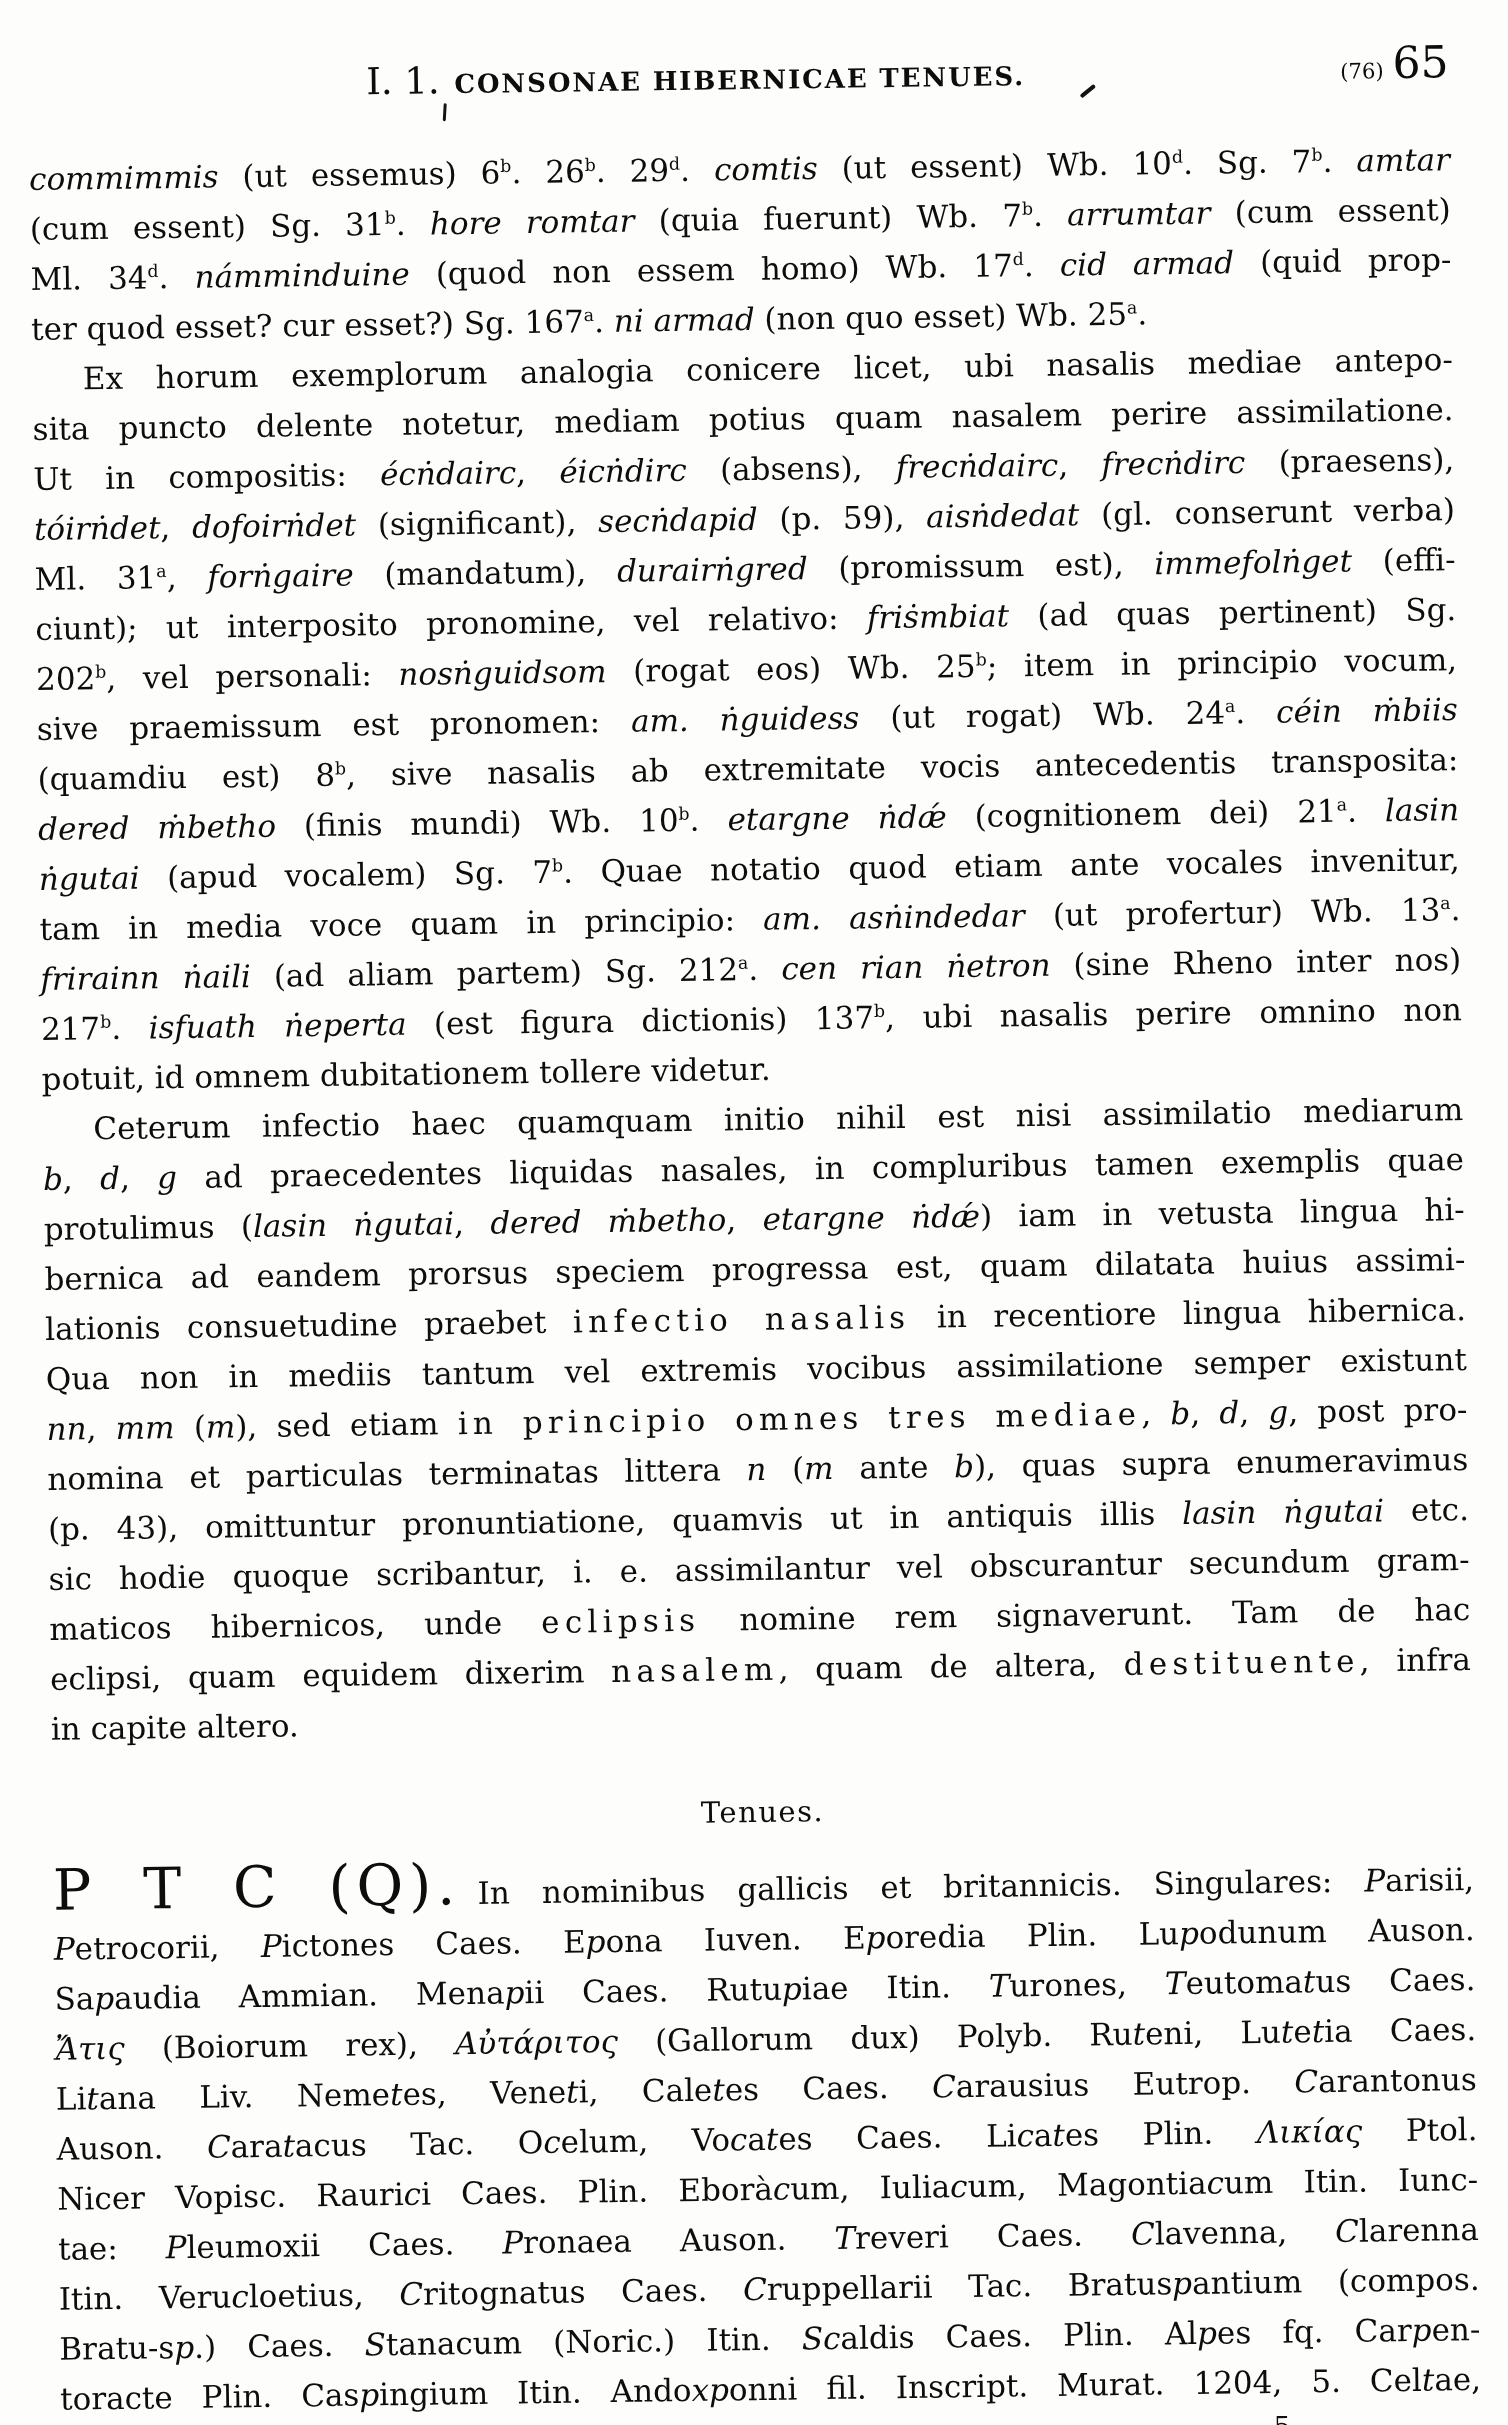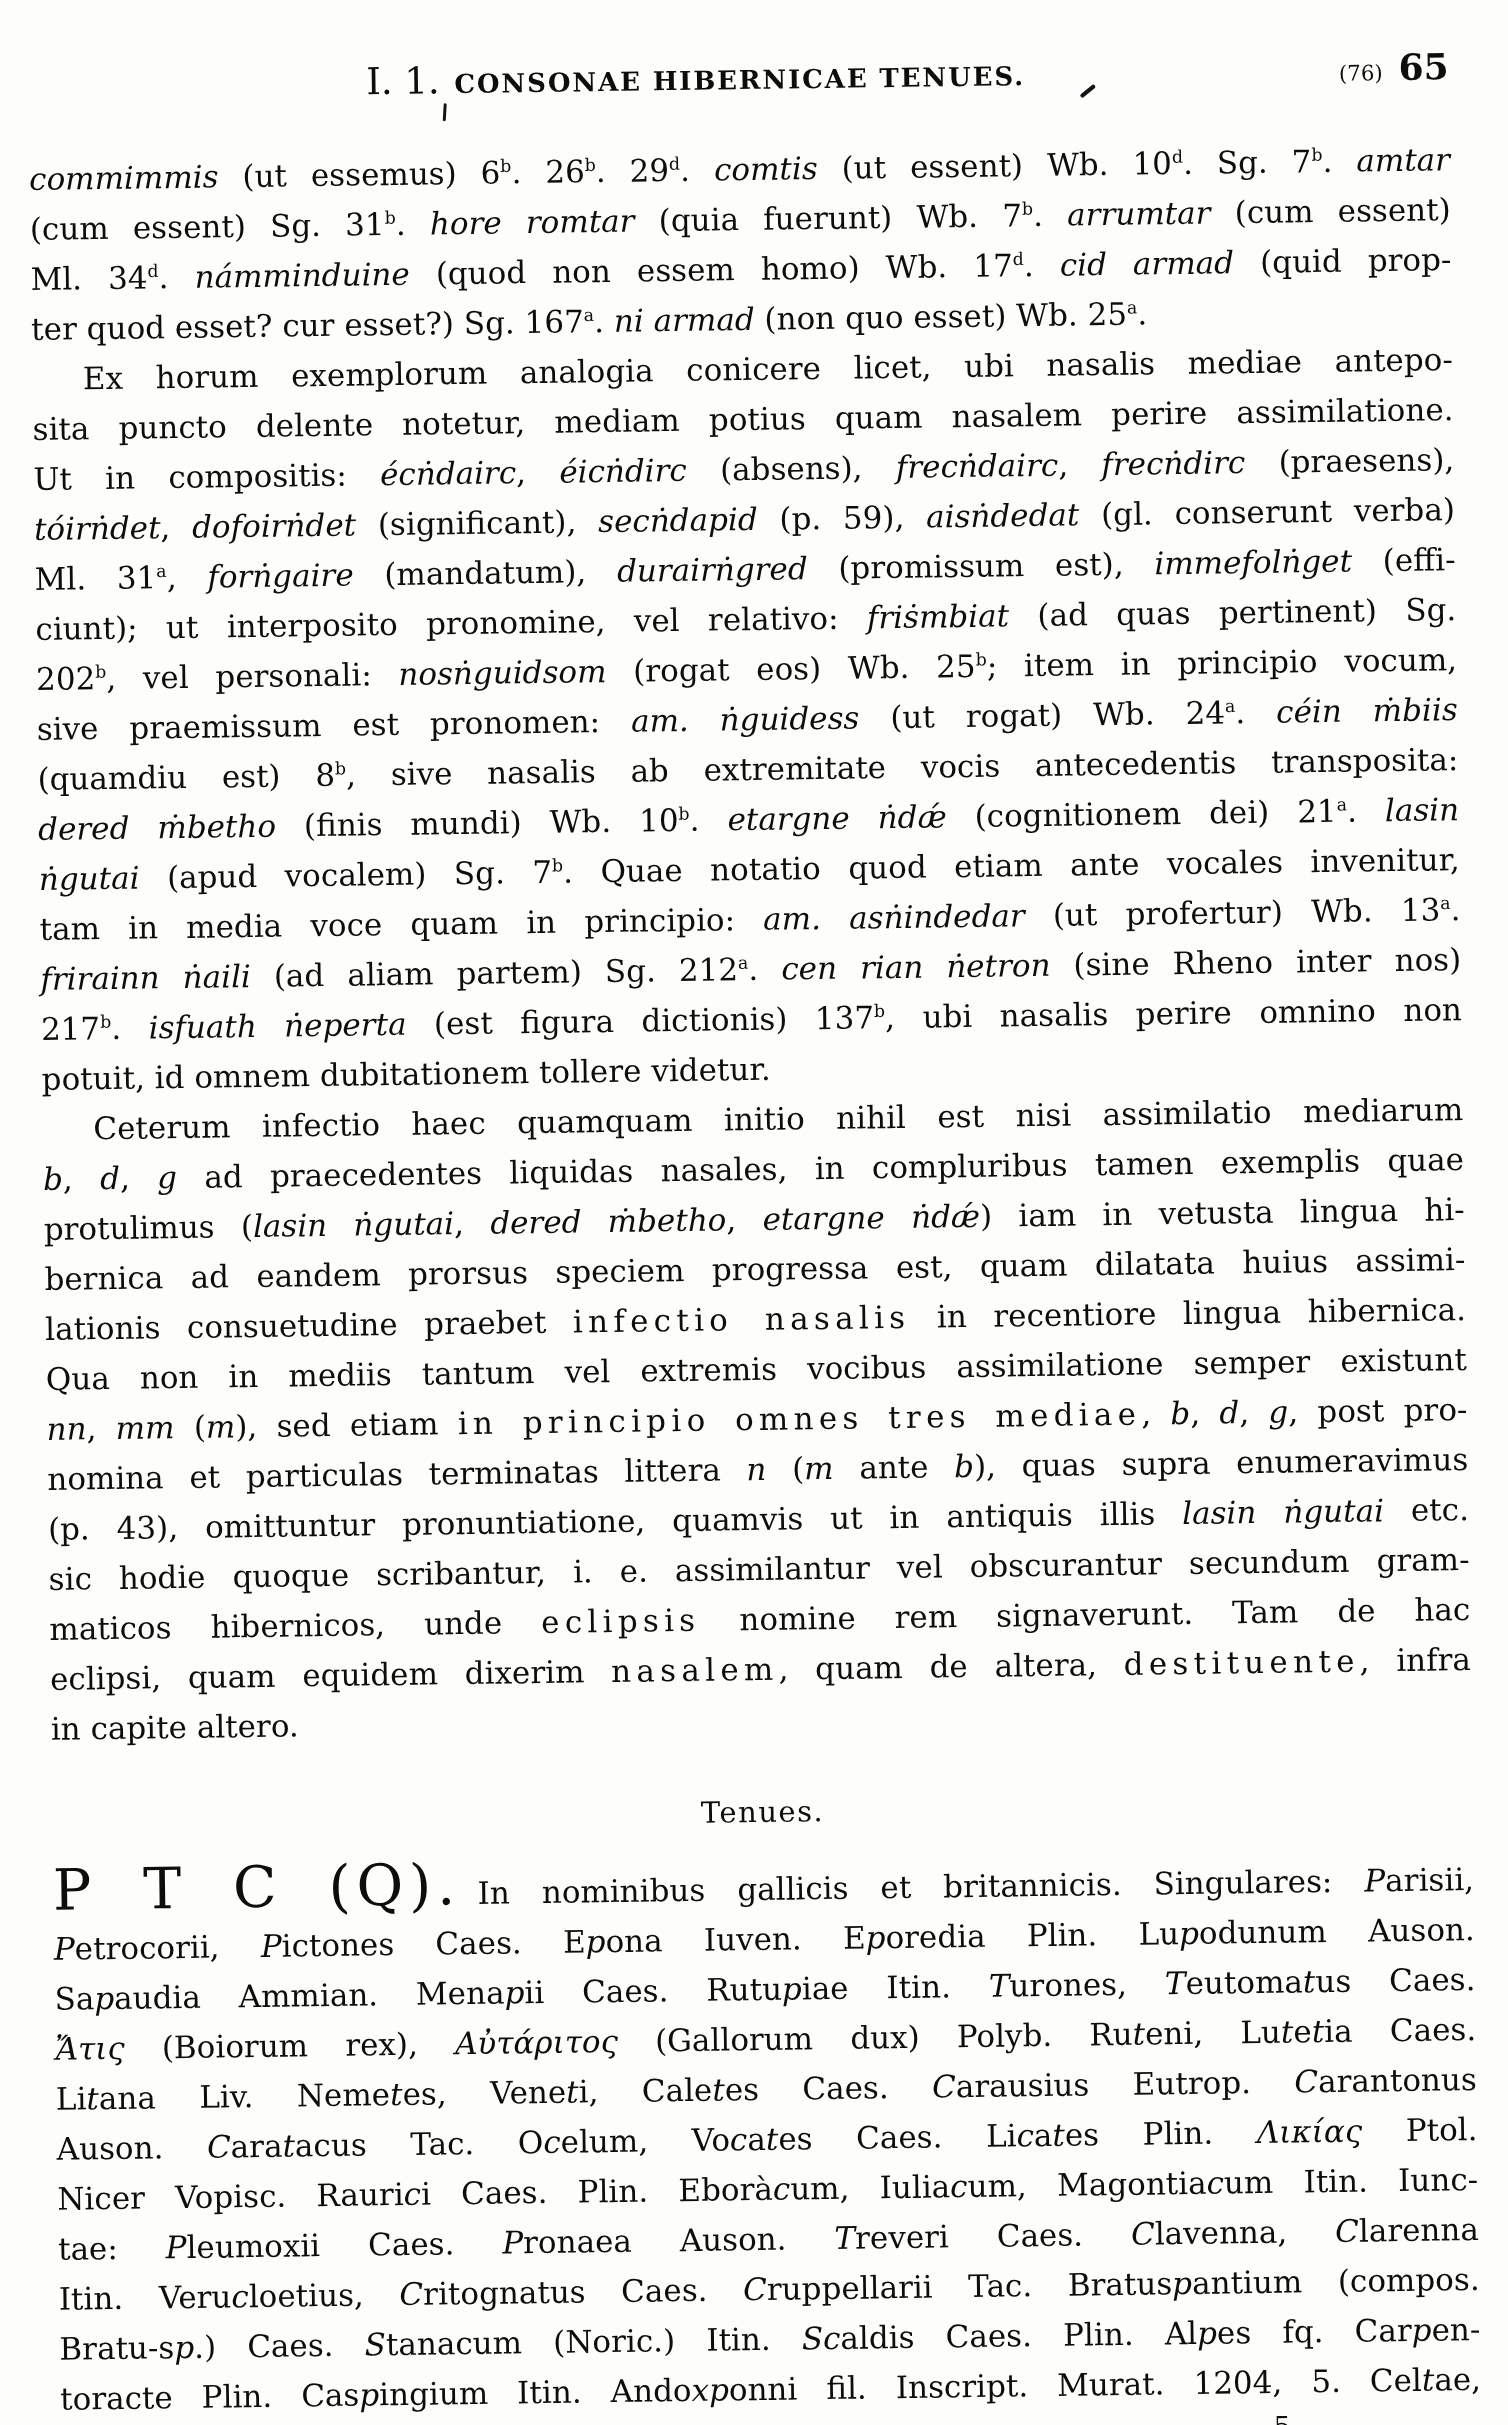--- a/index.html
+++ b/index.html
@@ -9,22 +9,22 @@
     font-family:"DejaVu Serif", serif;
   }
   .rot{position:absolute;inset:0;transform:rotate(-0.8deg);transform-origin:50% 50%;}
 
   
   .header{position:absolute;top:49px;left:44px;width:1421px;height:49px;}
   .h-center{position:absolute;left:47%;transform:translateX(-50%);bottom:0;white-space:nowrap;}
   .h-sec{font-size:37px;}
   .h-title{font-size:26px;letter-spacing:1.9px;margin-left:14.6px;font-weight:bold;}
   .h-right{position:absolute;right:0;bottom:1px;white-space:nowrap;}
-  .h-folio{font-size:21.3px;margin-right:16px;}
-  .h-page{font-size:36px;font-weight:bold;}
+  .h-folio{font-size:21.3px;margin-right:9px;}
+  .h-page{font-size:44px;font-weight:normal;}
 
   
   .text{position:absolute;left:44px;width:1421px;font-size:31px;}
   .block1{top:144px;}
   .block2{top:1864px;}
   .ln{height:50px;line-height:50px;text-align:justify;text-align-last:justify;white-space:normal;}
   .ln.end{text-align-last:left;}
   .ln.ind{text-indent:51px;}
   .ln i{font-style:italic;}
   sup{font-size:56%;vertical-align:super;line-height:0;}

